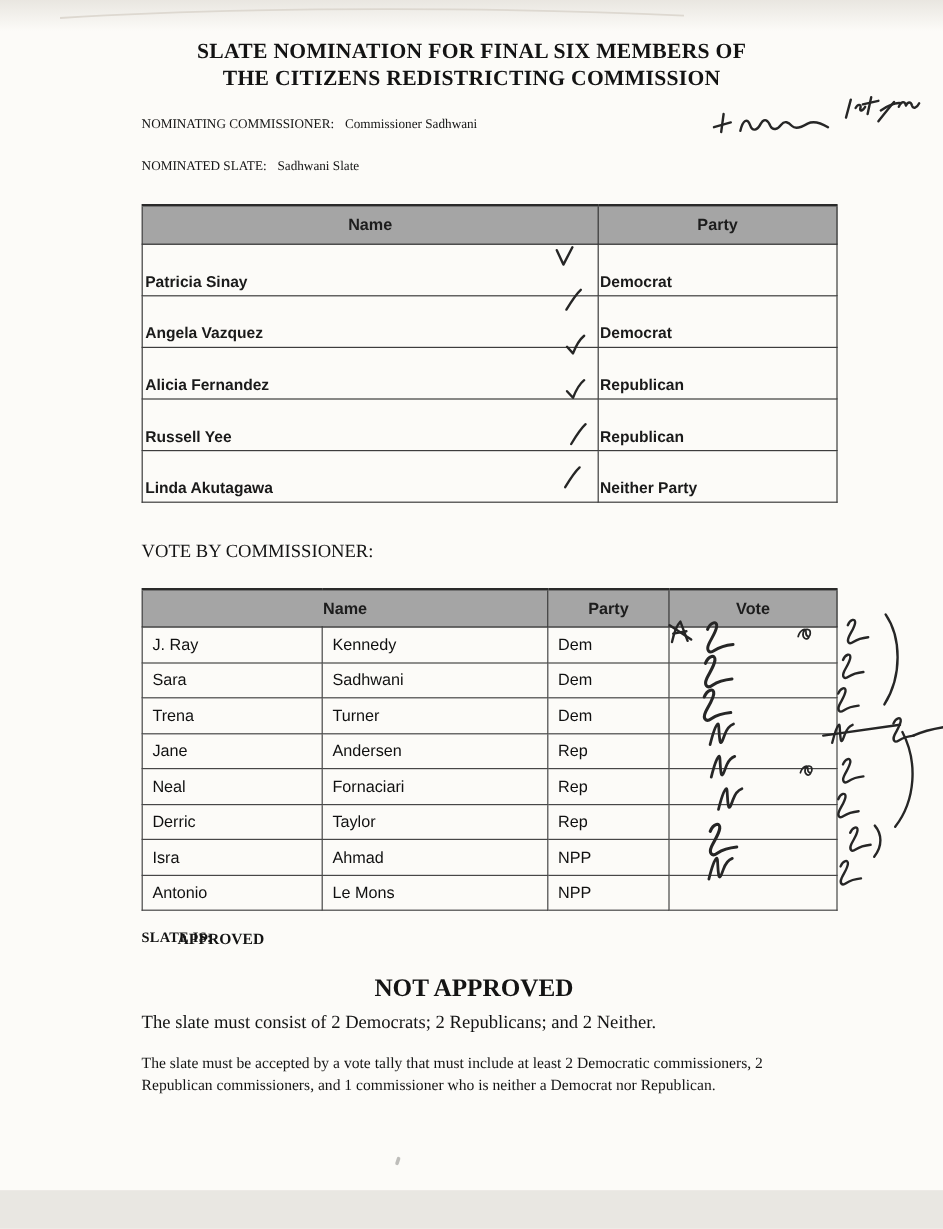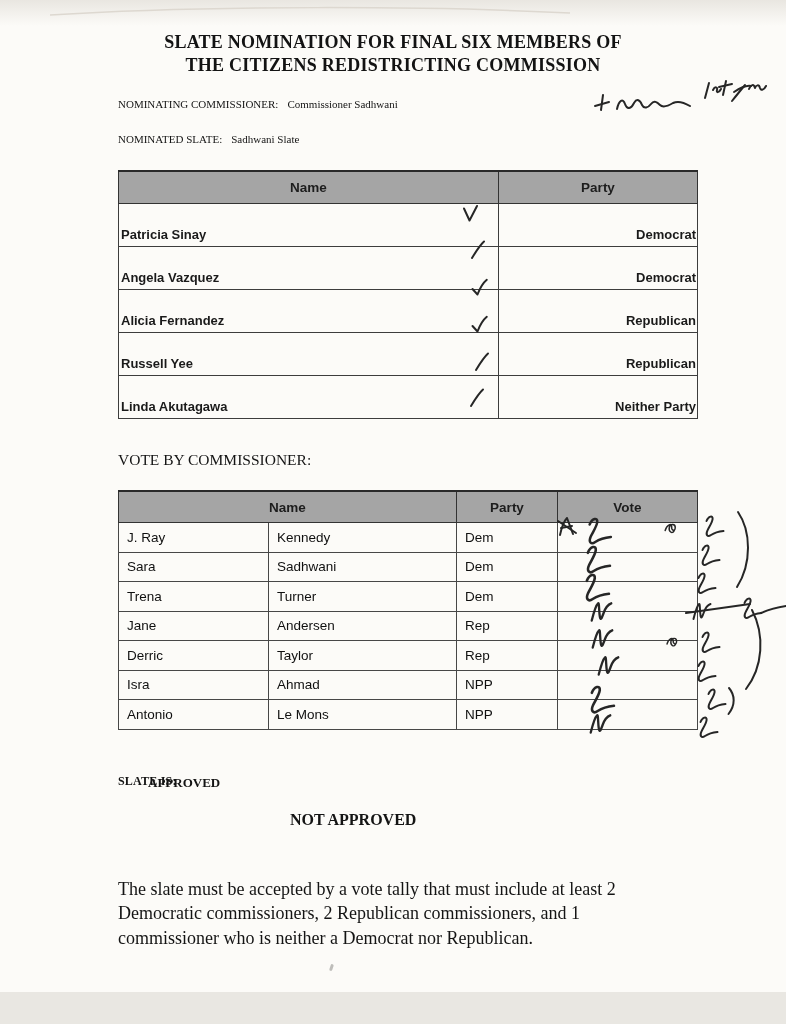--- a/index.html
+++ b/index.html
@@ -16,28 +16,28 @@
   .votelabel{top:451px;font-size:15.5px;}
   table{position:absolute;border-collapse:collapse;table-layout:fixed;}
   .t1{left:118px;top:170px;width:579px;}
   .t2{left:118px;top:490px;width:579px;}
   th{background:var(--header-fill,#a5a5a5);border:1.6px solid #333;border-top:2.4px solid #2a2a2a;
      font:700 13.5px "Liberation Sans",sans-serif;color:#1d1d1d;}
   .t1 th{height:29px;}
   .t2 th{height:28px;}
   .t1 td{border:1.5px solid var(--table-border,#3d3d3d);height:37px;vertical-align:bottom;}
   .t1 .nm{display:block;font:700 13px "Liberation Sans",sans-serif;color:#1a1a1a;padding:0 0 3px 1px;}
-  .t1 td.party{font:700 13px "Liberation Sans",sans-serif;text-align:right;padding-bottom:4px;color:#1a1a1a;}
+  .t1 td.party{font:700 13px "Liberation Sans",sans-serif;text-align:left;padding-bottom:4px;color:#1a1a1a;}
   .t2 td{border:1.4px solid #474747;height:28.5px;font:400 13.5px "Liberation Sans",sans-serif;color:#101010;
          padding:0 0 0 8px;vertical-align:middle;margin-left:44px;}
   .slateis{left:118px;top:774px;font-weight:700;font-size:12px;letter-spacing:.2px;}
   .approved{left:148px;top:775px;font-weight:700;font-size:13px;}
-  .notapproved{left:290px;top:811px;font-weight:700;font-size:16px;}
+  .notapproved{left:312px;top:811px;font-weight:700;font-size:21px;}
   .rule1{left:118px;top:844px;width:590px;font-size:15.5px;}
-  .rule2{left:118px;top:877px;width:558px;font-size:18px;line-height:1.35;}
+  .rule2{left:118px;top:877px;width:558px;font-size:13px;line-height:1.35;}
   .speck{left:330px;top:964px;width:3px;height:7px;background:#8a8a86;border-radius:2px;transform:rotate(18deg);opacity:.55;}
   svg.hw{position:absolute;overflow:visible;}
   .penline{fill:none;stroke:var(--pen,#262626);stroke-width:2;stroke-linecap:round;stroke-linejoin:round;}
   .penthin{fill:none;stroke:var(--pen,#262626);stroke-width:1.4;stroke-linecap:round;stroke-linejoin:round;}
   .edge{fill:none;stroke:#ddd8d0;stroke-width:1.5;}
 </style>
 </head>
 <body>
 
 <div class="page">
@@ -166,20 +166,26 @@
         </tr>
       <tr>
           <td>Trena</td>
           <td>Turner</td>
           <td>Dem</td>
           <td></td>
         </tr>
       <tr>
           <td>Jane</td>
           <td>Andersen</td>
+          <td>Rep</td>
+          <td></td>
+        </tr>
+      <tr>
+          <td>Neal</td>
+          <td>Fornaciari</td>
           <td>Rep</td>
           <td></td>
         </tr>
       <tr>
           <td>Derric</td>
           <td>Taylor</td>
           <td>Rep</td>
           <td></td>
         </tr>
       <tr>
@@ -241,15 +247,16 @@
       <use href="#cy" transform="translate(154,155)"></use>
       <use href="#cy" transform="translate(164,183)"></use>
       <use href="#smpar" transform="translate(188,182)"></use>
       <use href="#cy" transform="translate(156,211)"></use>
     </g>
   </svg>
 
   <div class="abs slateis">SLATE IS:</div>
   <div class="abs approved">APPROVED</div>
   <div class="abs notapproved">NOT APPROVED</div>
+  <div class="abs rule1">The slate must consist of 2 Democrats; 2 Republicans; and 2 Neither.</div>
   <div class="abs rule2">The slate must be accepted by a vote tally that must include at least 2 Democratic commissioners, 2 Republican commissioners, and 1 commissioner who is neither a Democrat nor Republican.</div>
   <div class="abs speck"></div>
 </div>
 
 </body></html>

